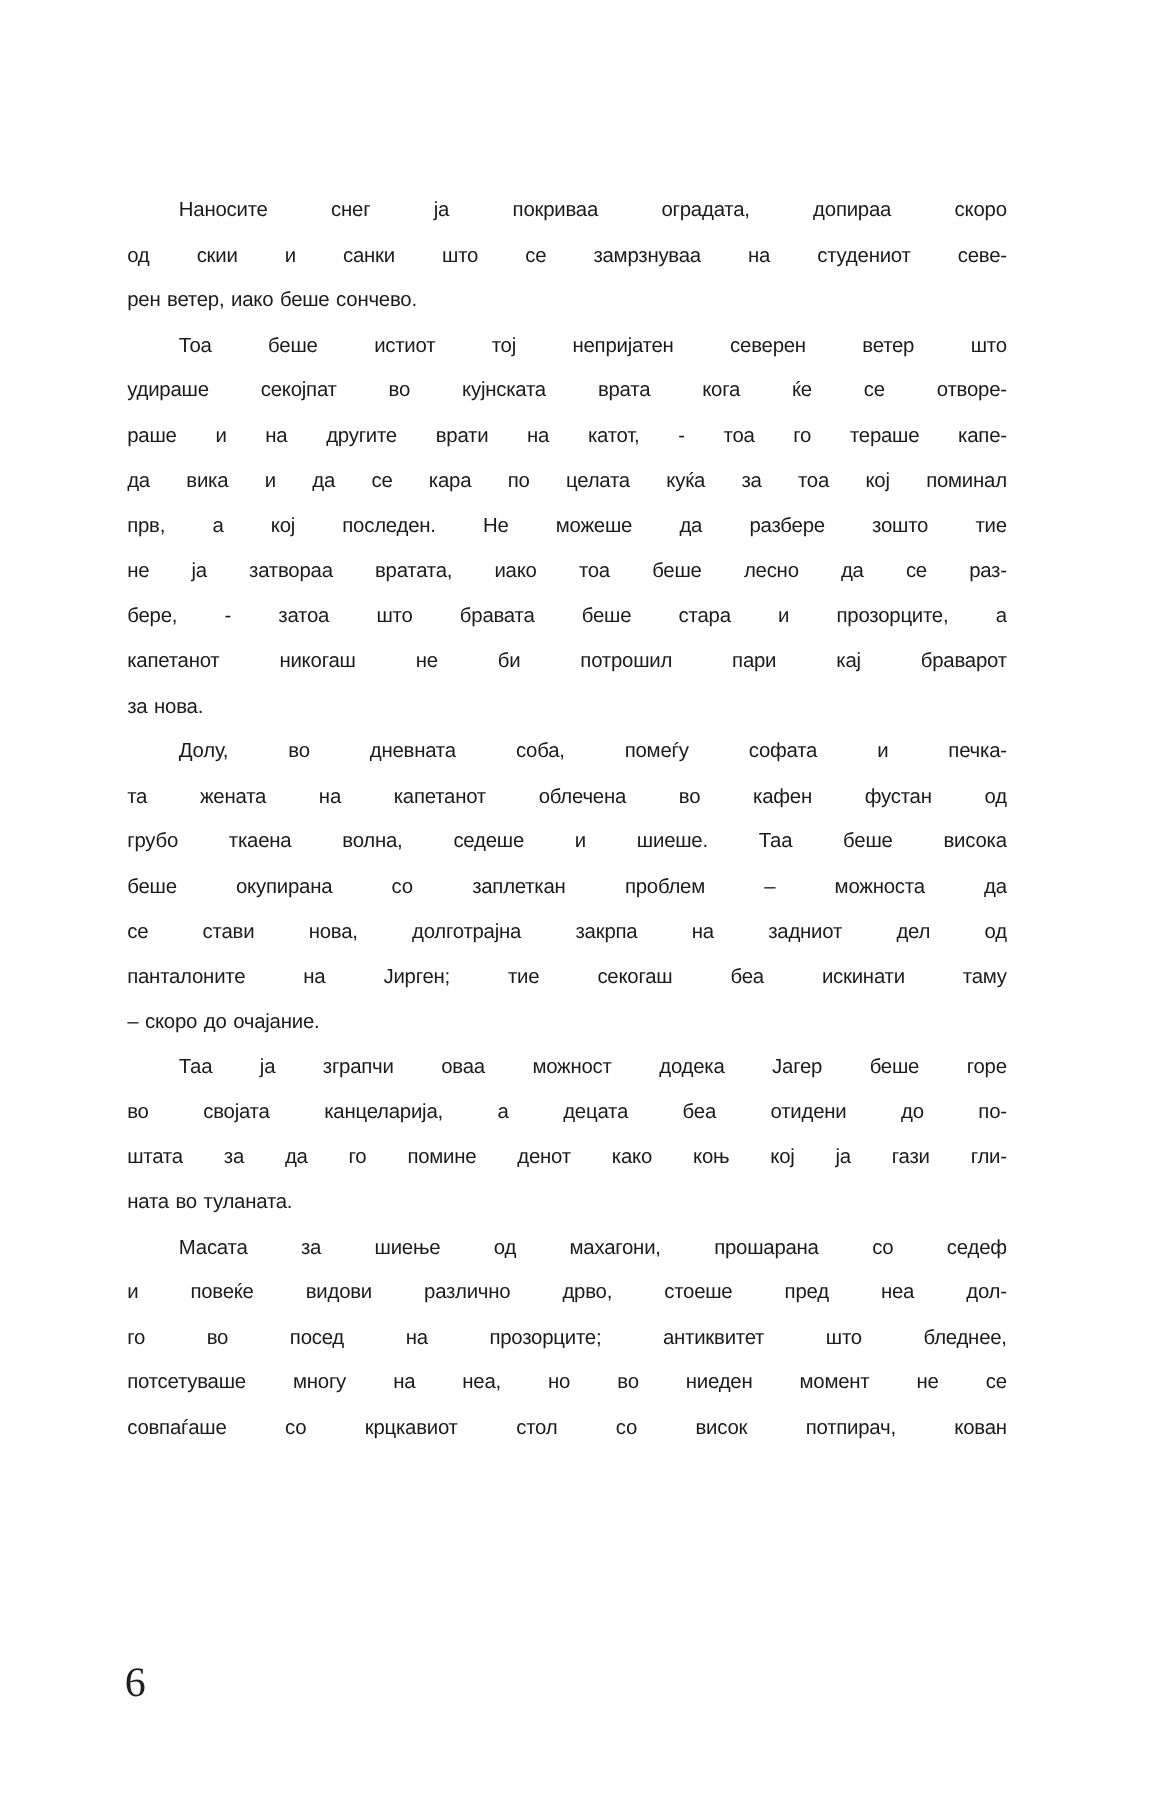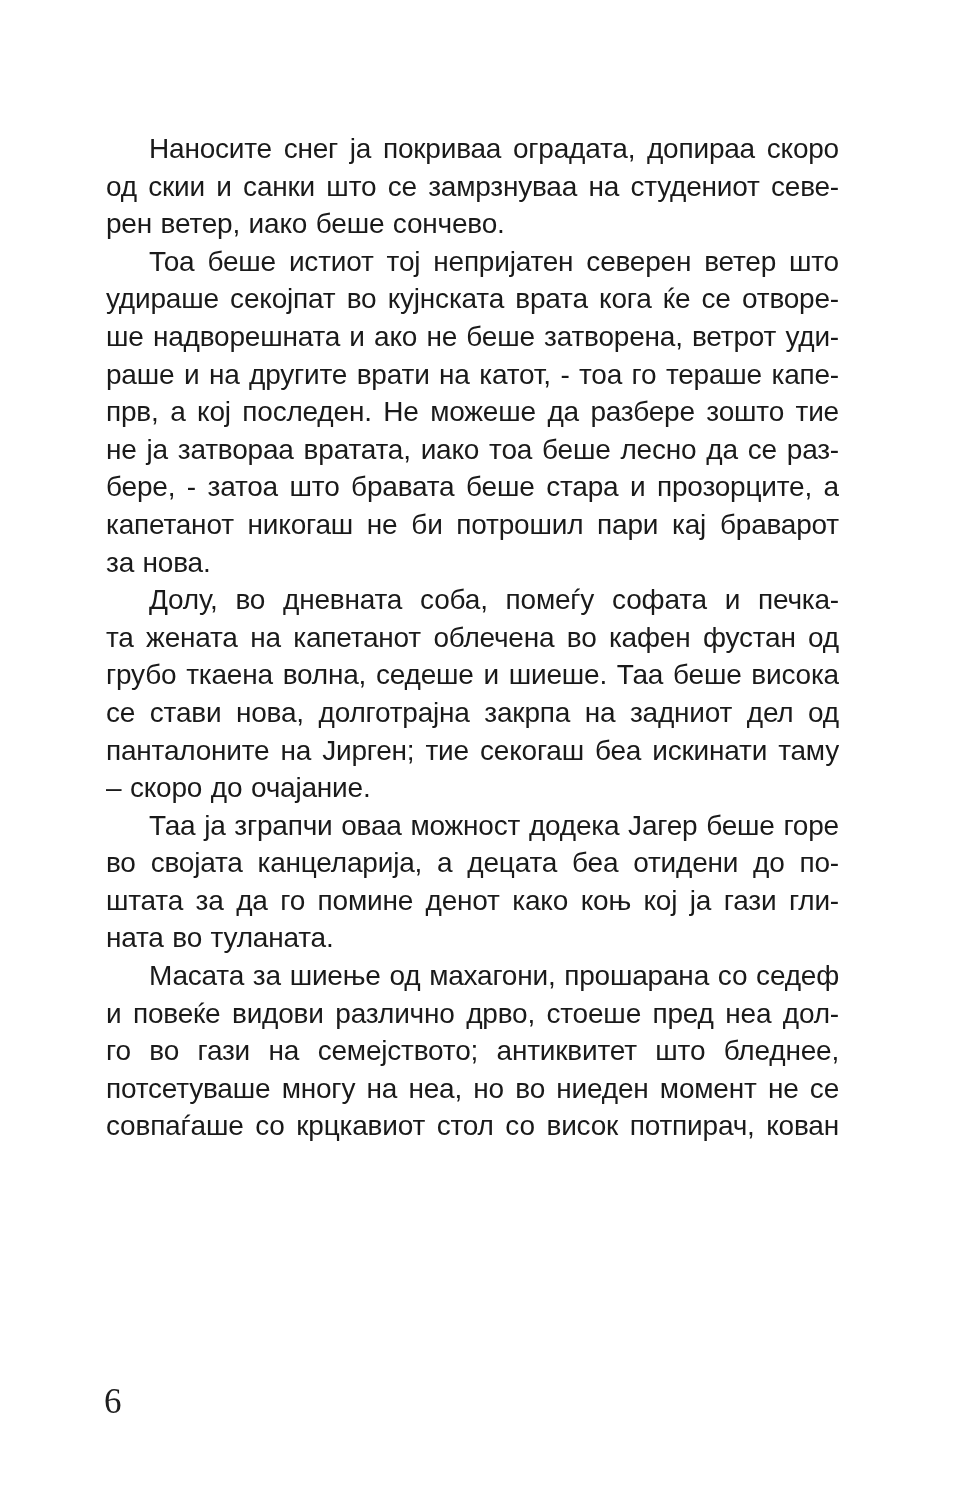--- a/index.html
+++ b/index.html
@@ -11,24 +11,24 @@
     position: relative;
     width: 978px;
     height: 1500px;
     background: #ffffff;
     overflow: hidden;
     font-family: "Liberation Sans", sans-serif;
   }
   .text-body {
     position: absolute;
     left: 106px;
-    top: 130px;
+    top: 156px;
     width: 733px;
     color: #1a1a1a;
-    font-size: 28px;
+    font-size: 17px;
     line-height: 37.6px;
     letter-spacing: -0.2px;
   }
   .text-line {
     height: 37.6px;
     overflow: hidden;
     text-align: justify;
     text-align-last: justify;
     word-spacing: 1px;
   }
@@ -50,37 +50,38 @@
 </head>
 <body>
 
 <div class="page">
   <div class="text-body">
       <div class="text-line para-start">Наносите снег ја покриваа оградата, допираа скоро</div>
       <div class="text-line">од скии и санки што се замрзнуваа на студениот севе-</div>
       <div class="text-line para-end">рен ветер, иако беше сончево.</div>
       <div class="text-line para-start">Тоа беше истиот тој непријатен северен ветер што</div>
       <div class="text-line">удираше секојпат во кујнската врата кога ќе се отворе-</div>
-      <div class="text-line">ше надворешната и ако не беше затворена, ветрот уди-</div>
       <div class="text-line">раше и на другите врати на катот, - тоа го тераше капе-</div>
+      <div class="text-line">да вика и да се кара по целата куќа за тоа кој поминал</div>
       <div class="text-line">прв, а кој последен. Не можеше да разбере зошто тие</div>
       <div class="text-line">не ја затвораа вратата, иако тоа беше лесно да се раз-</div>
       <div class="text-line">бере, - затоа што бравата беше стара и прозорците, а</div>
       <div class="text-line">капетанот никогаш не би потрошил пари кај браварот</div>
       <div class="text-line para-end">за нова.</div>
       <div class="text-line para-start">Долу, во дневната соба, помеѓу софата и печка-</div>
       <div class="text-line">та жената на капетанот облечена во кафен фустан од</div>
       <div class="text-line">грубо ткаена волна, седеше и шиеше. Таа беше висока</div>
+      <div class="text-line">беше окупирана со заплеткан проблем – можноста да</div>
       <div class="text-line">се стави нова, долготрајна закрпа на задниот дел од</div>
       <div class="text-line">панталоните на Јирген; тие секогаш беа искинати таму</div>
       <div class="text-line para-end">– скоро до очајание.</div>
       <div class="text-line para-start">Таа ја зграпчи оваа можност додека Јагер беше горе</div>
       <div class="text-line">во својата канцеларија, а децата беа отидени до по-</div>
       <div class="text-line">штата за да го помине денот како коњ кој ја гази гли-</div>
       <div class="text-line para-end">ната во туланата.</div>
       <div class="text-line para-start">Масата за шиење од махагони, прошарана со седеф</div>
       <div class="text-line">и повеќе видови различно дрво, стоеше пред неа дол-</div>
-      <div class="text-line">го во гази на семејството; антиквитет што бледнее,</div>
+      <div class="text-line">го во посед на прозорците; антиквитет што бледнее,</div>
       <div class="text-line">потсетуваше многу на неа, но во ниеден момент не се</div>
       <div class="text-line">совпаѓаше со крцкавиот стол со висок потпирач, кован</div>
     </div>
   <div class="page-number">6</div>
 </div>
 
 </body></html>

